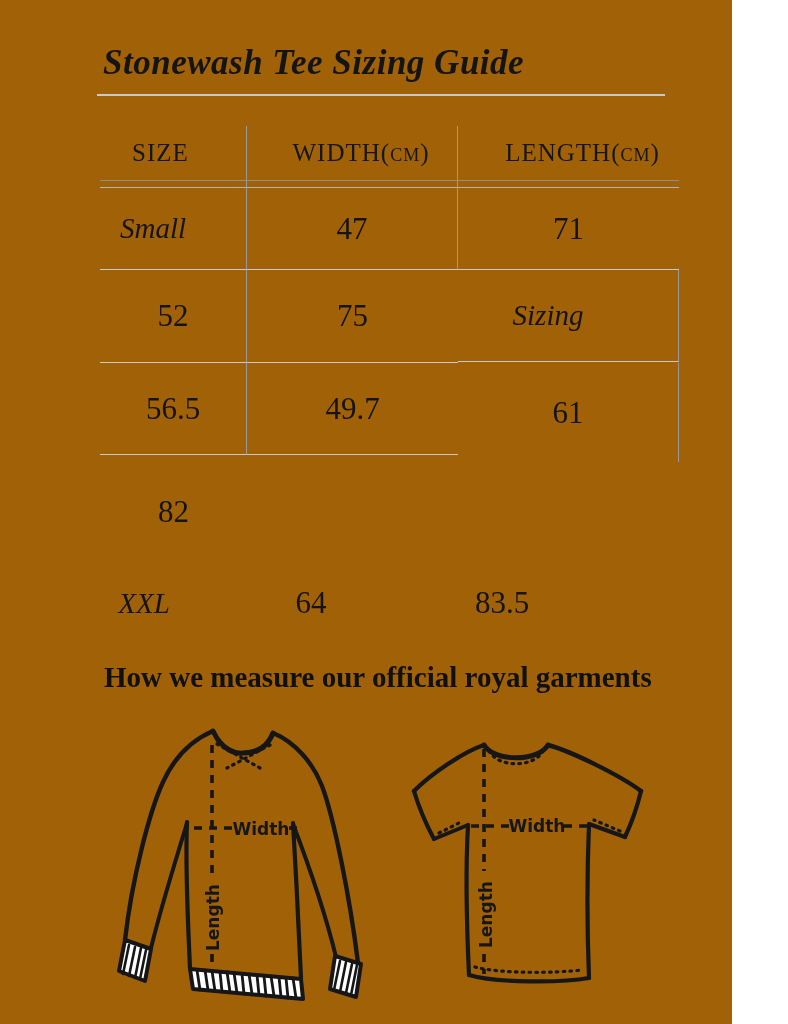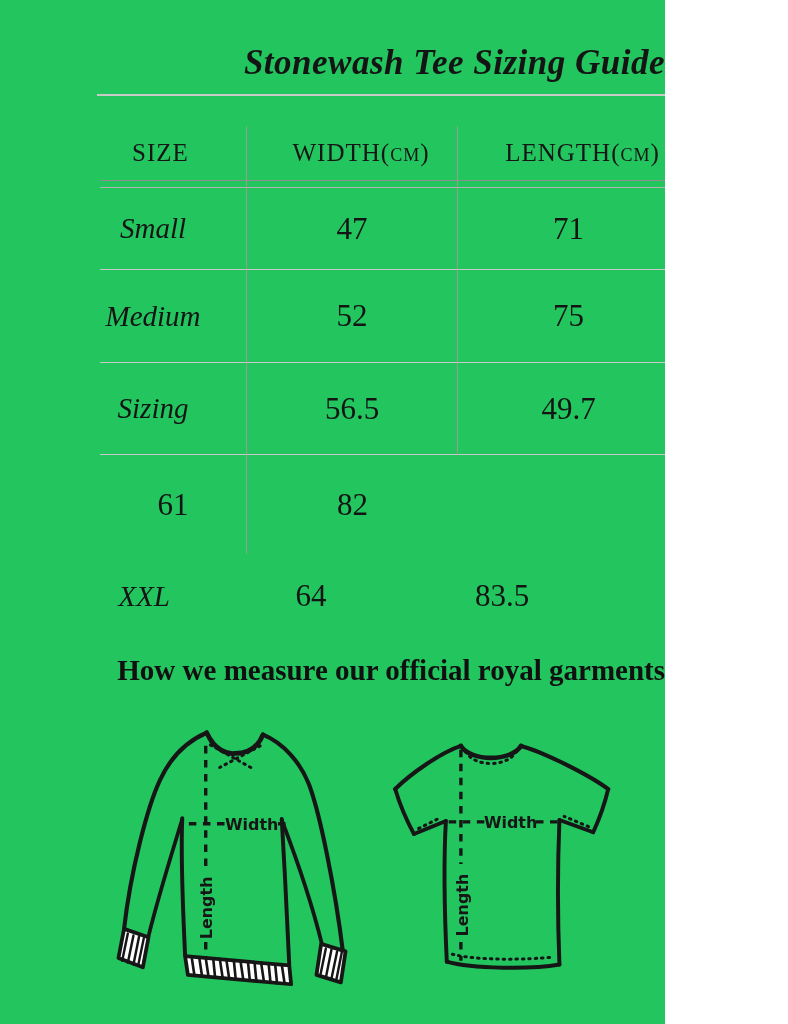--- a/index.html
+++ b/index.html
@@ -1,23 +1,22 @@
 <!DOCTYPE html>
 <html><head>
 <meta charset="utf-8">
 <style>
   html,body{margin:0;padding:0;background:#ffffff;}
   .page{
     position:relative;
-    width:665px;height:1024px;
-    background:#22c55e;
+    width:732px;height:1024px;
+    background:#a16207;
     color:#111;
     font-family:"Liberation Serif", serif;
     overflow:hidden;
-    text-align:right;
   }
   .title{
     margin:44px 0 0 103px;
     font-size:35px;
     line-height:38px;
     font-style:italic;
     letter-spacing:.5px;
     color:#141414;
   }
   .title-rule{
@@ -98,21 +97,20 @@
     </div>
 
     <div class="sp vline"></div>
     <div class="sp vline"></div>
     <div class="sp"></div>
 
     <div class="cell sz vline row-b r1">Small</div>
     <div class="cell val vline row-b r1">47</div>
     <div class="cell val row-b r1">71</div>
 
-    <div class="cell sz vline row-b r2">Medium</div>
     <div class="cell val vline row-b r2">52</div>
     <div class="cell val row-b r2">75</div>
 
     <div class="cell sz vline row-b r3">Sizing</div>
     <div class="cell val vline row-b r3">56.5</div>
     <div class="cell val row-b r3">49.7</div>
 
     <div class="cell val vline r4">61</div>
     <div class="cell val r4">82</div>
   </div>

